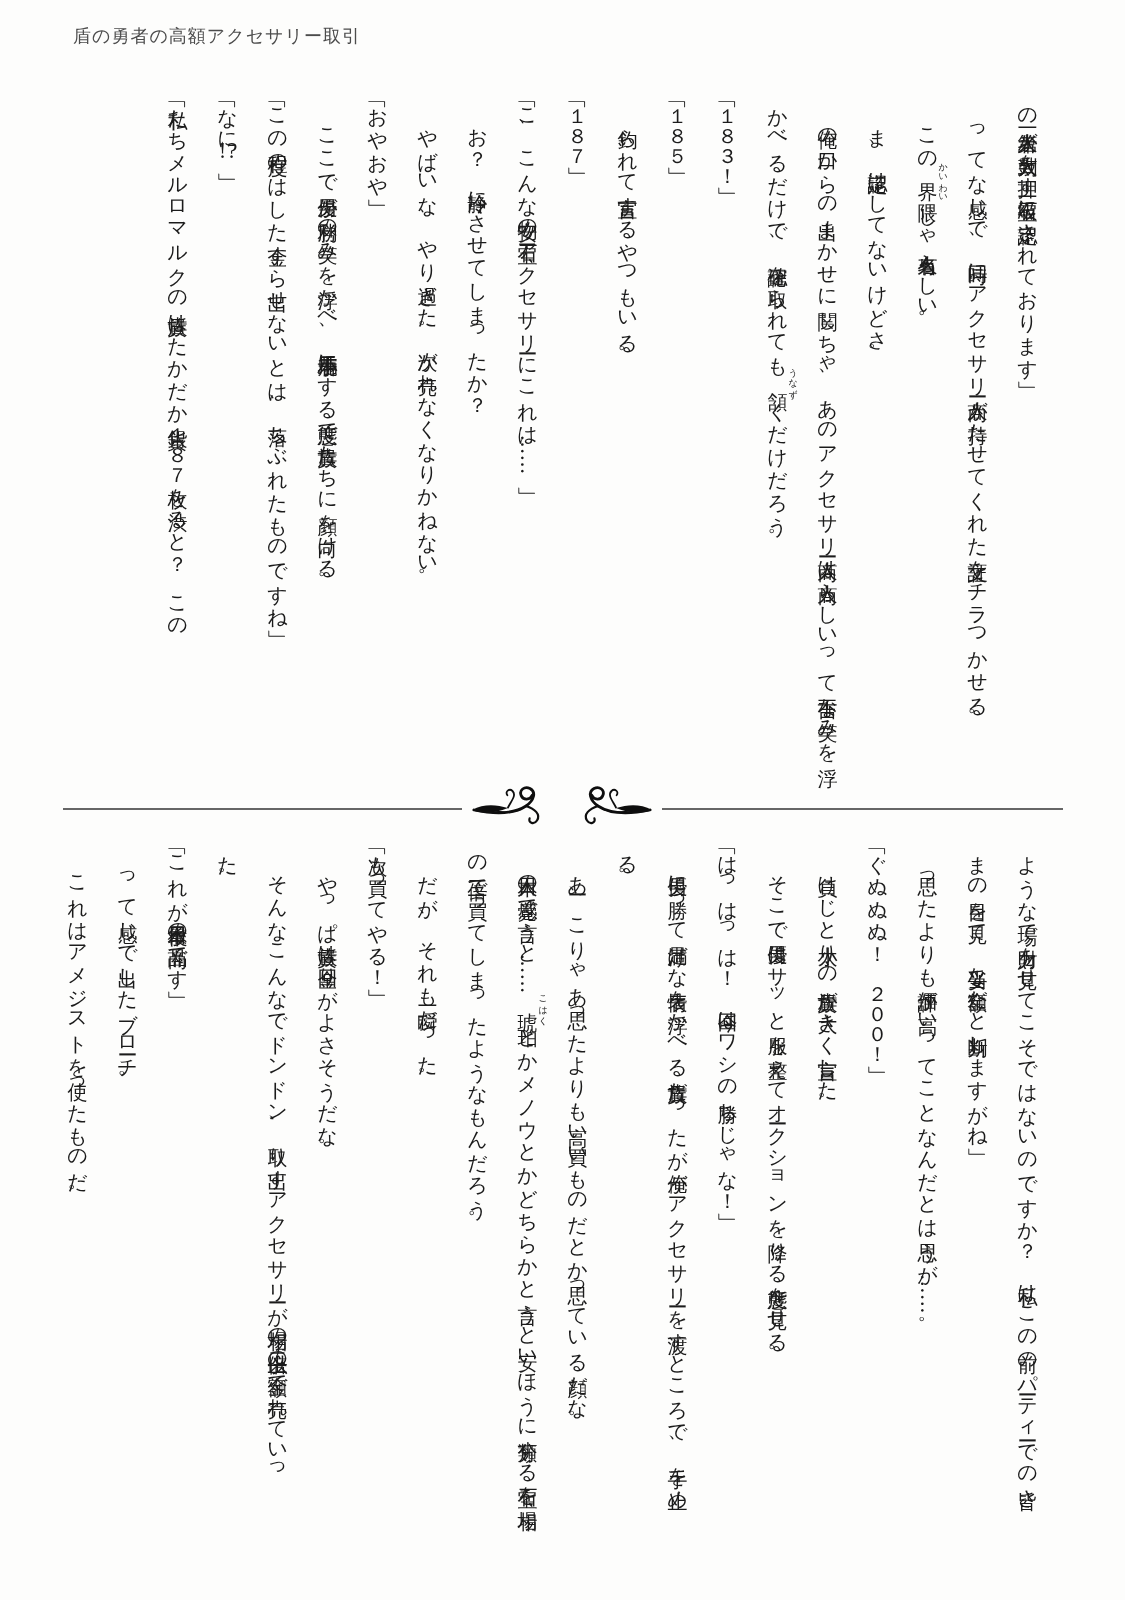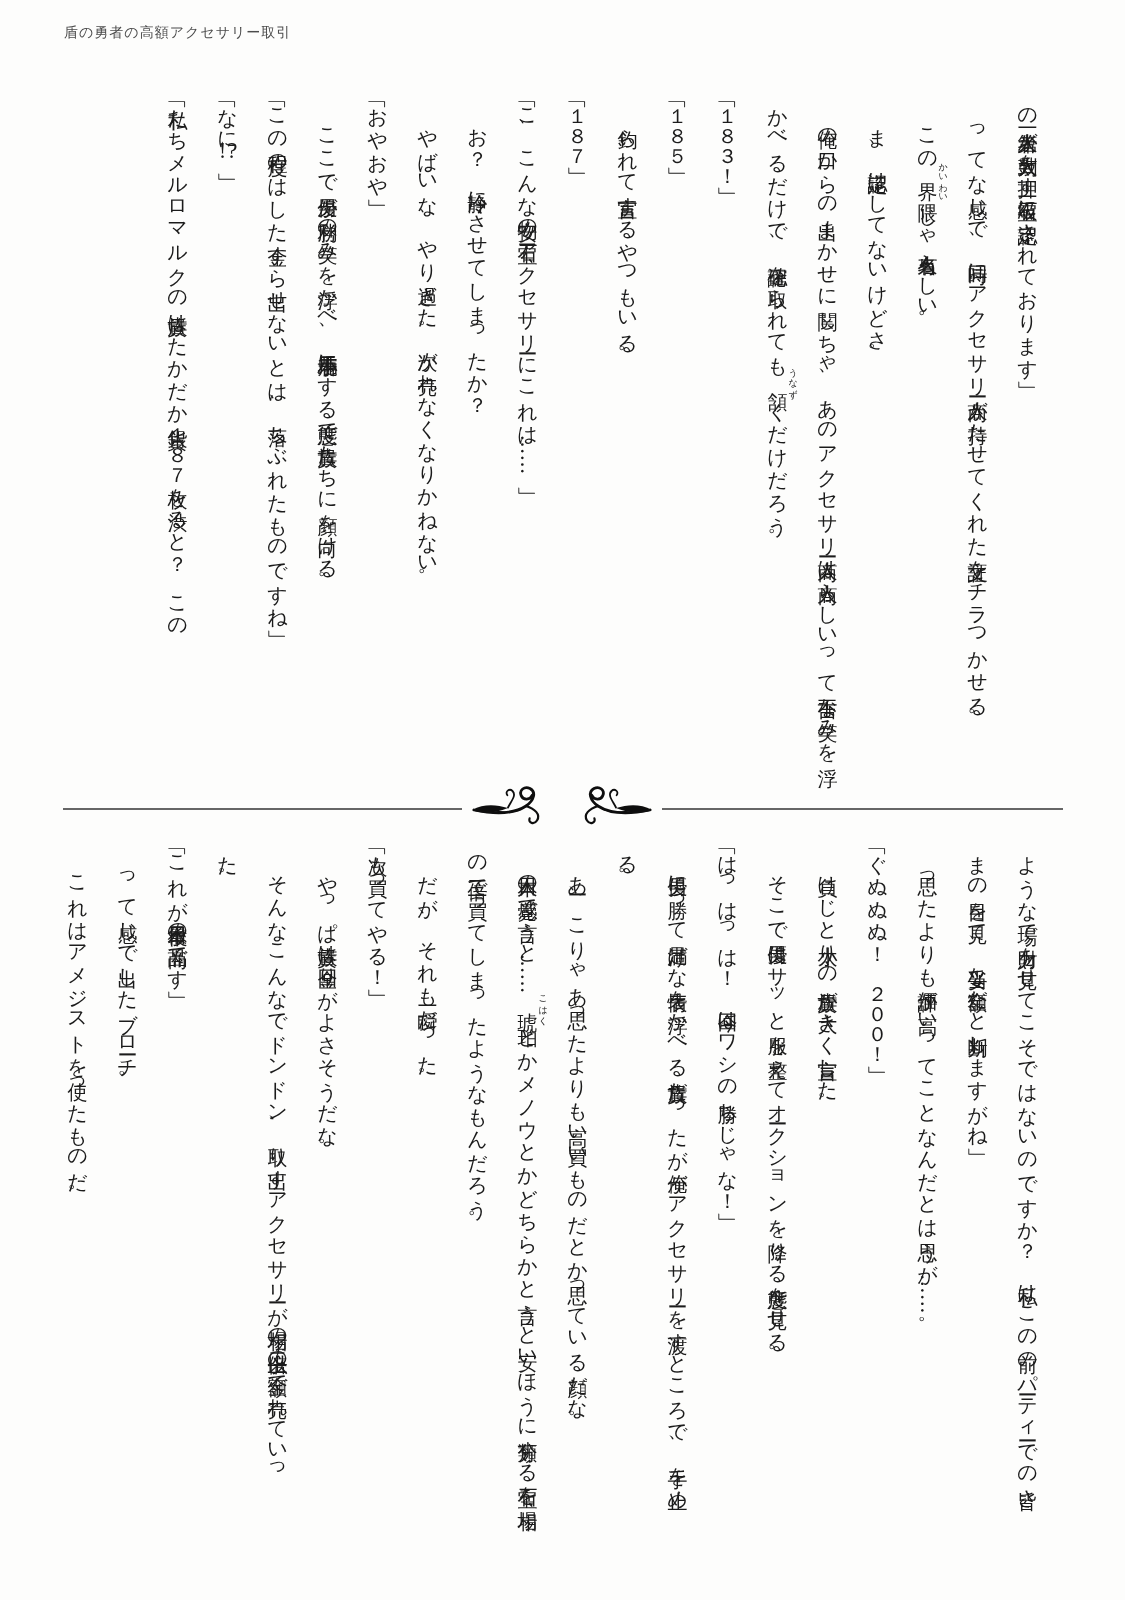--- a/index.html
+++ b/index.html
@@ -11,22 +11,22 @@
     --ornament:#0e0e0e;
   }
   html,body{margin:0;padding:0;}
   body{
     width:1125px;height:1600px;position:relative;overflow:hidden;
     background:var(--bg);
     font-family:"DejaVu Serif","Liberation Serif",serif;
     color:var(--text);
   }
   .running-header{
-    position:absolute;left:64px;top:24px;
-    font-size:14px;letter-spacing:1px;color:var(--header);
+    position:absolute;left:73px;top:24px;
+    font-size:18px;letter-spacing:1px;color:var(--header);
   }
   .vtext{
     position:absolute;right:72px;height:662px;
     writing-mode:vertical-rl;text-orientation:mixed;
     font-size:20px;line-height:50px;letter-spacing:0;
     line-break:strict;word-break:normal;
   }
   .vtext.top{top:95px;}
   .vtext.bottom{top:842px;}
   .vtext p{margin:0;padding:0;}

